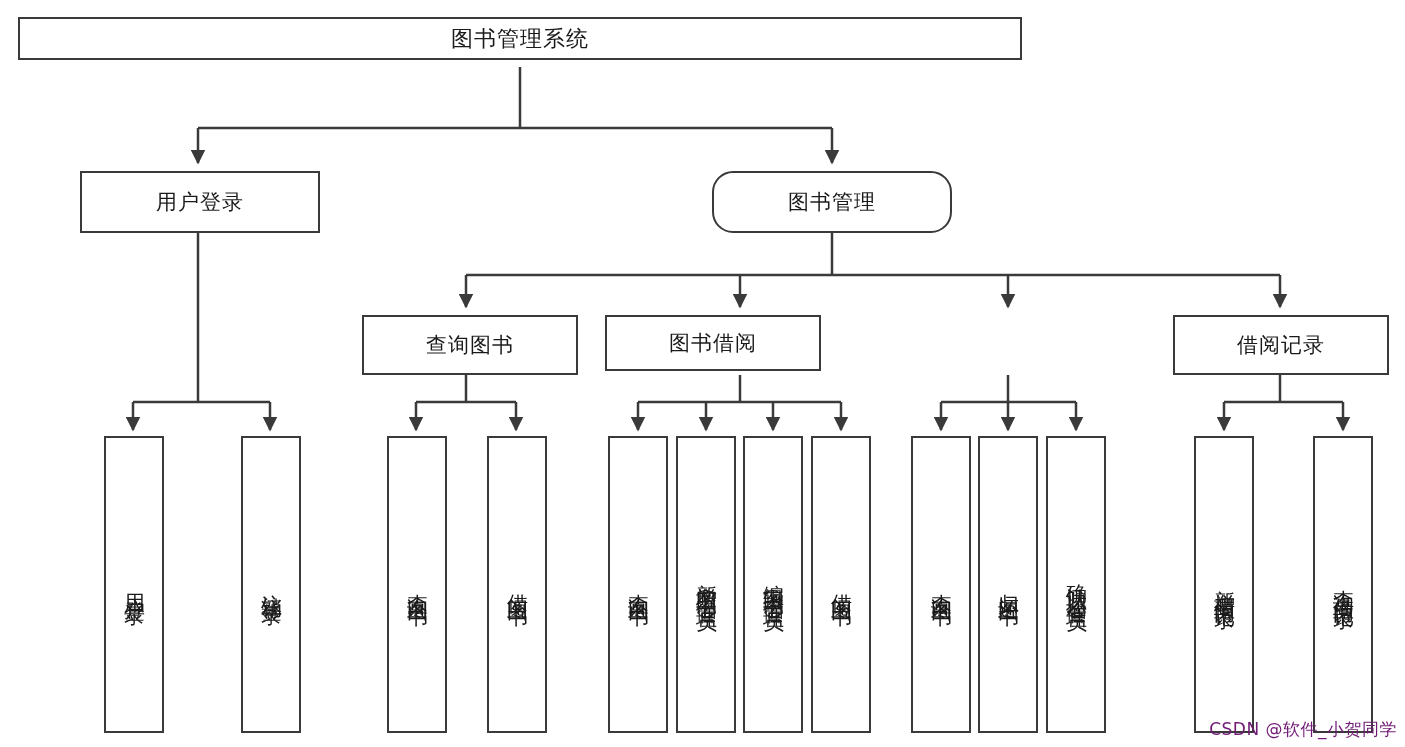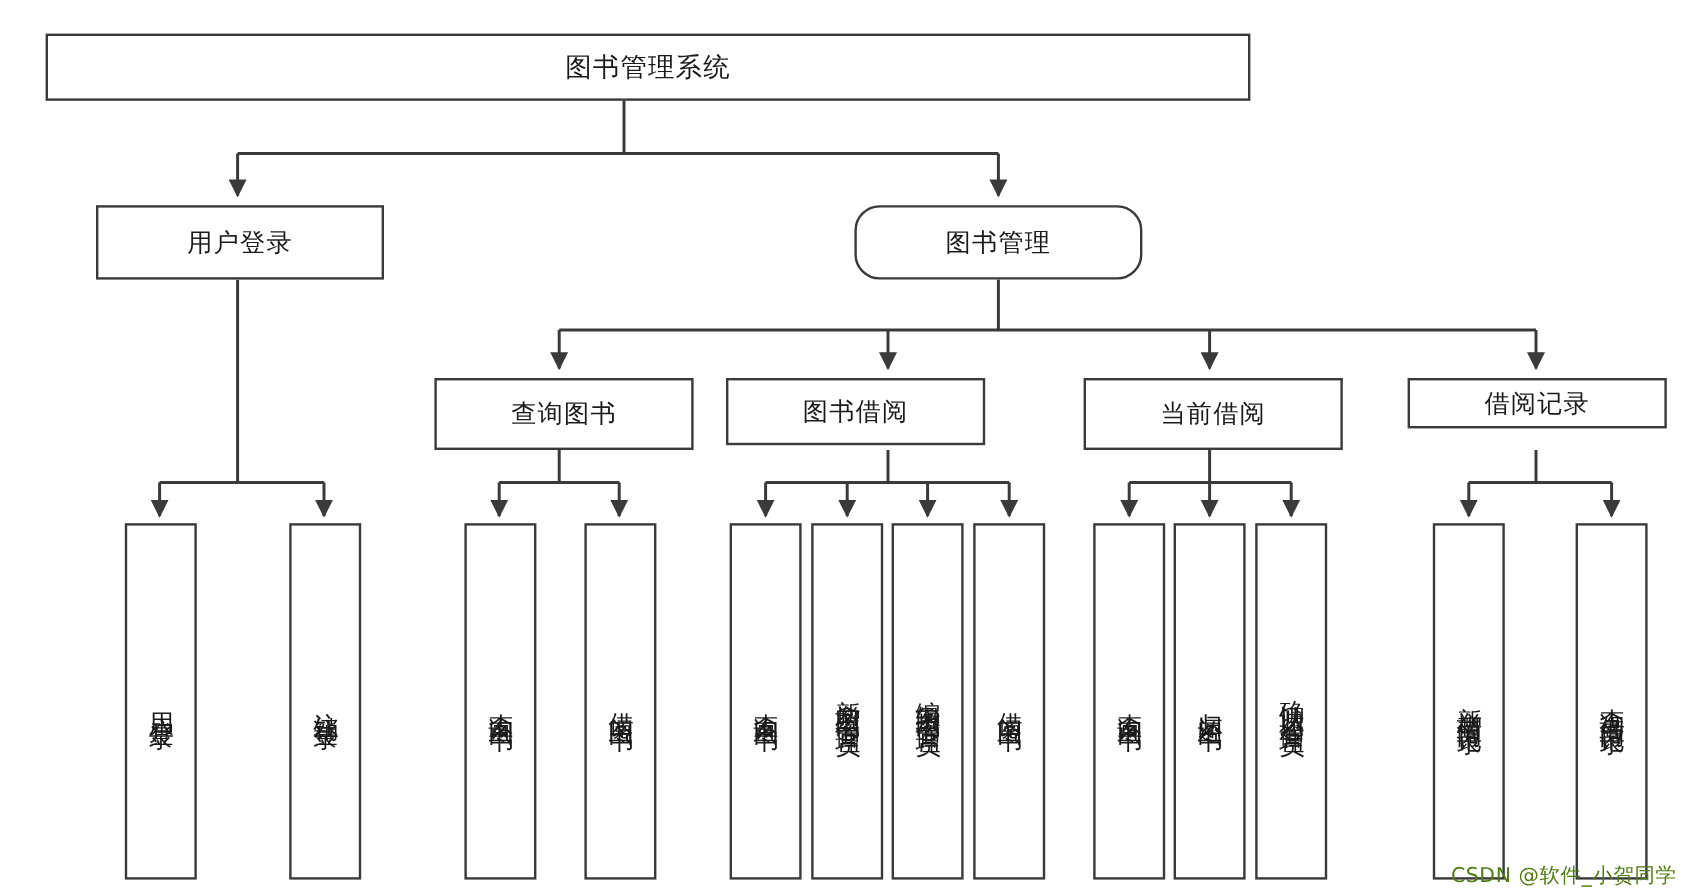--- a/index.html
+++ b/index.html
@@ -51,21 +51,21 @@
     display:block;
   }
   #root-node{
     font-size:22px;
   }
   #watermark{
     position:absolute;
     right:8px;
     bottom:6px;
     font-size:17px;
-    color:#4d7c0f;
+    color:#701a75;
     letter-spacing:0.5px;
     white-space:nowrap;
     user-select:none;
   }
 </style>
 </head>
 <body>
 
 <div id="canvas">
 
@@ -115,45 +115,42 @@
       <path d="M 1008 402 L 1008 430" marker-end="url(#arrow)"></path>
       <path d="M 1076 402 L 1076 430" marker-end="url(#arrow)"></path>
 
       <path d="M 1280 375 L 1280 402"></path>
       <path d="M 1224 402 L 1343 402"></path>
       <path d="M 1224 402 L 1224 430" marker-end="url(#arrow)"></path>
       <path d="M 1343 402 L 1343 430" marker-end="url(#arrow)"></path>
     </g>
   </svg>
 
-  <div class="node horiz" id="root-node" style="left:18px; top:28px; width:1004px; height:56px;margin-left:20px;">
+  <div class="node horiz" id="root-node" style="left:18px; top:17px; width:1004px; height:43px;">
     <span>图书管理系统</span>
   </div>
 
   <div class="node horiz" style="left:80px; top:171px; width:240px; height:62px;">
     <span>用户登录</span>
   </div>
 
   <div class="node horiz" style="left:712px; top:171px; width:240px; height:62px;border-radius:21px;">
     <span>图书管理</span>
   </div>
 
   <div class="node horiz" style="left:362px; top:315px; width:216px; height:60px;">
     <span>查询图书</span>
   </div>
 
   <div class="node horiz" style="left:605px; top:315px; width:216px; height:56px;">
     <span>图书借阅</span>
   </div>
 
-  <div class="node horiz" style="left:903px; top:315px; width:216px; height:60px;">
-    <span>当前借阅</span>
-  </div>
-
-  <div class="node horiz" style="left:1173px; top:315px; width:216px; height:42px;">
+
+  <div class="node horiz" style="left:1173px; top:315px; width:216px; height:60px;">
     <span>借阅记录</span>
   </div>
 
   <div class="node vert" style="left:104px; top:436px; width:60px; height:297px;">
     <span class="vtext">用户登录</span>
   </div>
 
   <div class="node vert" style="left:241px; top:436px; width:60px; height:297px;">
     <span class="vtext">注销登录</span>
   </div>

